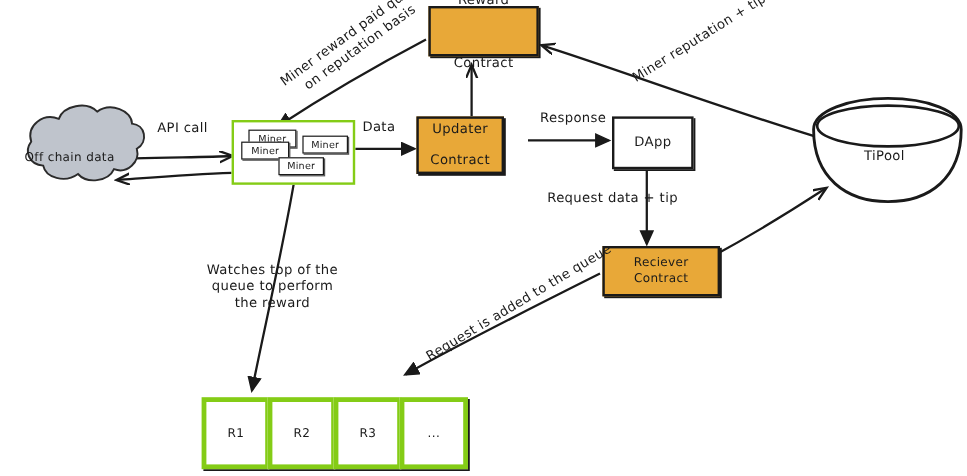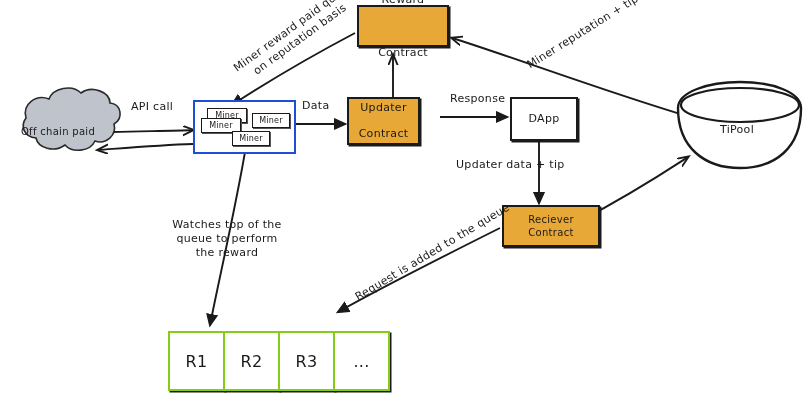--- a/index.html
+++ b/index.html
@@ -36,21 +36,21 @@
     border: 2px solid #1a1a1a;
     box-shadow: 1.5px 1.5px 0 0 #1a1a1a;
   }
   .box-plain {
     background: #ffffff;
     border: 2px solid #1a1a1a;
     box-shadow: 1.5px 1.5px 0 0 #1a1a1a;
   }
   .box-miner-outer {
     background: #ffffff;
-    border: 2px solid #1d4ed8;
+    border: 2px solid #84cc16;
     text-align: right;
   }
   .miner-chip {
     position: absolute;
     box-sizing: border-box;
     background: #ffffff;
     border: 1.4px solid #1a1a1a;
     display: flex;
     align-items: center;
     justify-content: center;
@@ -113,26 +113,26 @@
     position: absolute;
     left: 168px; top: 331px;
     height: 60px;
     display: flex;
     z-index: 3;
   }
   .queue-cell {
     width: 57px;
     height: 60px;
     box-sizing: border-box;
-    border: 2px solid #84cc16;
+    border: 4px solid #84cc16;
     background: #ffffff;
     display: flex;
     align-items: center;
     justify-content: center;
-    font-size: 16px;
+    font-size: 10px;
     color: #1a1a1a;
     letter-spacing: 0.3px;
     margin-left: -2px;
     box-shadow: 1.5px 1.5px 0 0 #1a1a1a;
   }
   .queue-cell:first-child { margin-left: 0; }
 </style>
 </head>
 <body>
 
@@ -178,21 +178,21 @@
     </g>
 
     <g>
       <path d="M678,108 C678,92 708,82 740,82 C772,82 801,92 801,108
                C801,148 775,168 740,168 C705,168 678,148 678,108 Z" fill="#ffffff" stroke="#1a1a1a" stroke-width="2.4"></path>
       <ellipse cx="740" cy="105" rx="59" ry="17" fill="#ffffff" stroke="#1a1a1a" stroke-width="2.2"></ellipse>
     </g>
   </svg>
 
   <div id="cloud-wrap">
-    <div id="cloud-label">Off chain paid</div>
+    <div id="cloud-label">Off chain data</div>
   </div>
 
   <div class="node box-miner-outer" style="left:193px; top:100px; width:103px; height:54px;">
     <div class="miner-chip" style="left:12px; top:6px; width:40px; height:15px;">Miner</div>
     <div class="miner-chip" style="left:6px; top:16px; width:40px; height:15px;">Miner</div>
     <div class="miner-chip" style="left:57px; top:11px; width:38px; height:15px;">Miner</div>
     <div class="miner-chip" style="left:37px; top:29px; width:38px; height:15px;">Miner</div>
   </div>
 
   <div class="node box-contract" style="left:357px; top:5px; width:92px; height:42px;gap:39px;">
@@ -229,21 +229,21 @@
 
   <div class="edge-label" style="left:302px; top:99px;">Data</div>
 
   <div class="edge-label" style="left:450px; top:92px;">Response</div>
 
   <div class="edge-label rot-neg36" style="left:226px; top:20px; width:140px;">Miner reward paid quarterly
 on reputation basis</div>
 
   <div class="edge-label rot-diag-up" style="left:513px; top:25px; width:140px;">Miner reputation + tip</div>
 
-  <div class="edge-label" style="left:456px; top:158px;">Updater data + tip</div>
+  <div class="edge-label" style="left:456px; top:158px;">Request data + tip</div>
 
   <div class="edge-label" style="left:167px; top:218px; width:120px;">Watches top of the
 queue to perform
 the reward</div>
 
   <div class="edge-label rot-pos30" style="left:345px; top:250px; width:160px;">Request is added to the queue</div>
 
 </div>
 
 </body></html>

